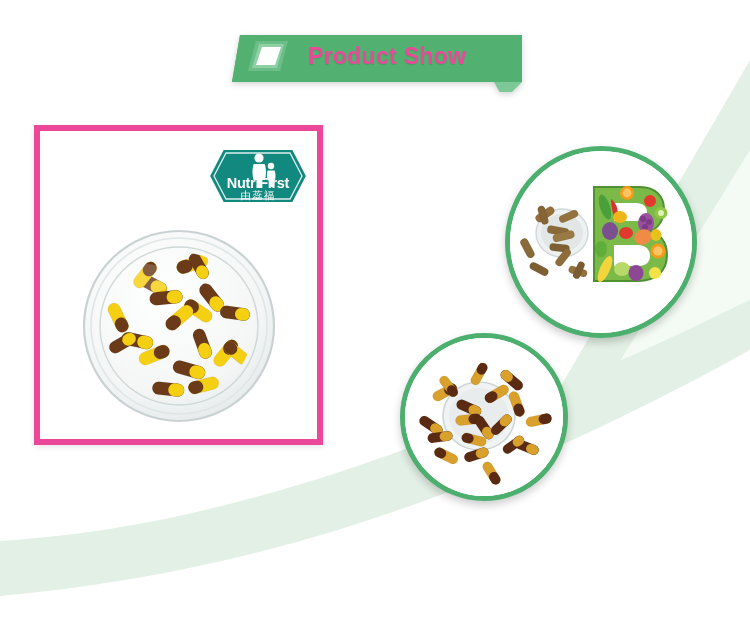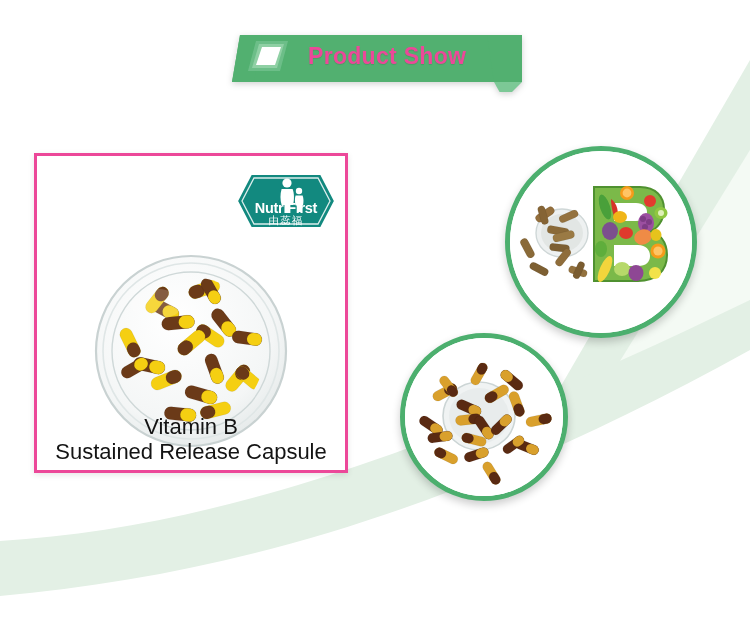--- a/index.html
+++ b/index.html
@@ -46,26 +46,25 @@
   #banner .banner-mark{
     position:absolute;
     left:14px; top:9px;
     width:44px; height:34px;
   }
 
   
   #product-card{
     position:absolute;
     left:34px; top:125px;
-    width:314px; height:320px;
-    border:3px solid #ec4899;
+    width:289px; height:320px;
+    border:6px solid #ec4899;
     background:#ffffff;
     box-sizing:border-box;
     box-shadow:0 2px 6px rgba(0,0,0,.10);
-    margin-top:28px;
   }
   #product-card .card-inner{
     position:relative;
     width:100%; height:100%;
     overflow:hidden;
     background:#fff;
   }
   .brand-logo{
     position:absolute;
     right:8px; top:16px;
@@ -270,24 +269,20 @@
               <g transform="translate(118,24) rotate(60)">
                   <rect x="0" y="0" width="28" height="11.8" rx="5.9" fill="#6b3a18"></rect>
                   <rect x="14" y="0" width="14" height="11.8" rx="5.9" fill="#f5cf12"></rect>
                 </g>
             </g>
           </g>
           <ellipse cx="66" cy="52" rx="26" ry="15" fill="#ffffff" opacity=".18"></ellipse>
         </svg>
       </div>
 
-      <div class="card-caption">
-        <span class="line1">Vitamin B</span>
-        <span class="line2">Sustained Release Capsule</span>
-      </div>
 
     </div>
   </div>
 
   <div id="circle-vitamin-b" class="photo-circle">
     <div class="photo-inner">
       <svg viewBox="0 0 182 182" xmlns="http://www.w3.org/2000/svg" aria-hidden="true">
         <rect x="0" y="0" width="182" height="182" fill="#ffffff"></rect>
 
         <g>

